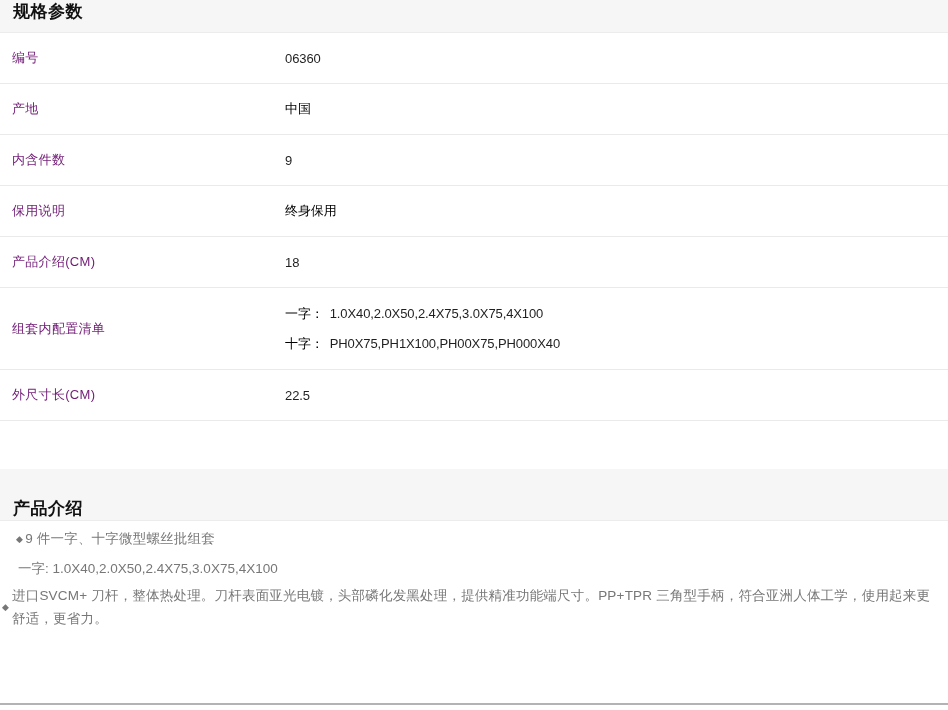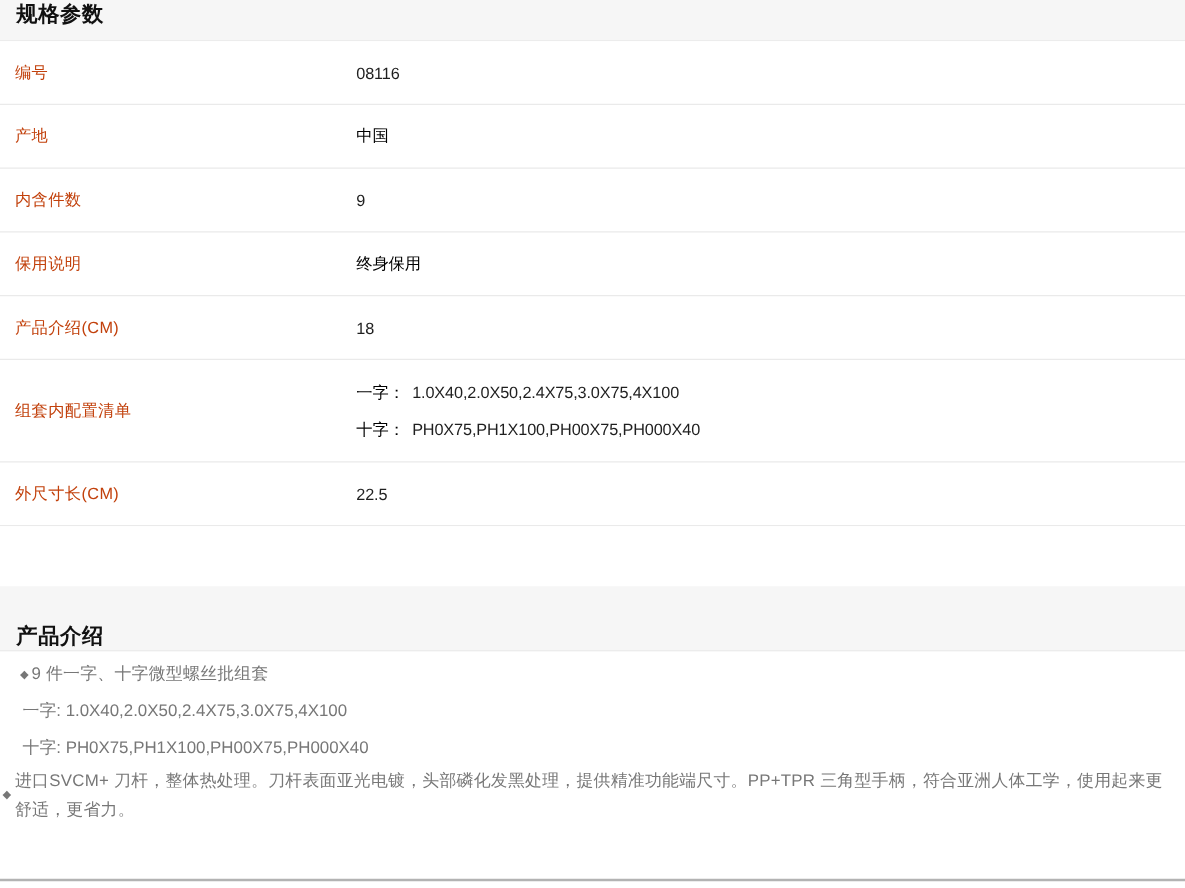--- a/index.html
+++ b/index.html
@@ -27,21 +27,21 @@
   
   .spec-table { background:#fff; }
   .spec-row {
     display:flex; align-items:center;
     height:51px;
     border-bottom:1px solid #eaeaea;
   }
   .spec-row.tall { height:82px; }
   .spec-label {
     flex:none; width:285px; padding-left:12px;
-    font-size:13px; color:#c2410c;
+    font-size:13px; color:#701a75;
     letter-spacing:0.3px;
   }
   .spec-value {
     flex:1; font-size:13px; color:#1f1f1f;
     letter-spacing:-0.1px;
   }
   .spec-value.bold { font-weight:normal; color:#000; }
   .config-line { line-height:30px; }
   .config-prefix { font-weight:normal; color:#000; margin-right:6px; }
   .config-text { color:#1f1f1f; }
@@ -73,21 +73,21 @@
 <div class="page">
 
   <header class="band band-top">
     <h2 class="band-title">规格参数</h2>
   </header>
 
   <div class="spec-table">
 
     <div class="spec-row">
       <div class="spec-label">编号</div>
-      <div class="spec-value">08116</div>
+      <div class="spec-value">06360</div>
     </div>
 
 
     <div class="spec-row">
       <div class="spec-label">产地</div>
       <div class="spec-value bold">中国</div>
     </div>
 
     <div class="spec-row">
       <div class="spec-label">内含件数</div>
@@ -127,21 +127,20 @@
 
   <header class="band band-intro">
     <h2 class="band-title">产品介绍</h2>
   </header>
 
   <div class="intro-body">
     <div class="intro-line intro-headline">
       <span class="bullet">◆</span><span>9 件一字、十字微型螺丝批组套</span>
     </div>
     <div class="intro-line intro-indent">一字: 1.0X40,2.0X50,2.4X75,3.0X75,4X100</div>
-    <div class="intro-line intro-indent">十字: PH0X75,PH1X100,PH00X75,PH000X40</div>
     <div class="intro-para-wrap">
       <span class="bullet para-bullet">◆</span>
       <p class="intro-para">进口SVCM+ 刀杆，整体热处理。刀杆表面亚光电镀，头部磷化发黑处理，提供精准功能端尺寸。PP+TPR 三角型手柄，符合亚洲人体工学，使用起来更舒适，更省力。</p>
     </div>
   </div>
 
   <div class="bottom-rule"></div>
 
 </div>
 

